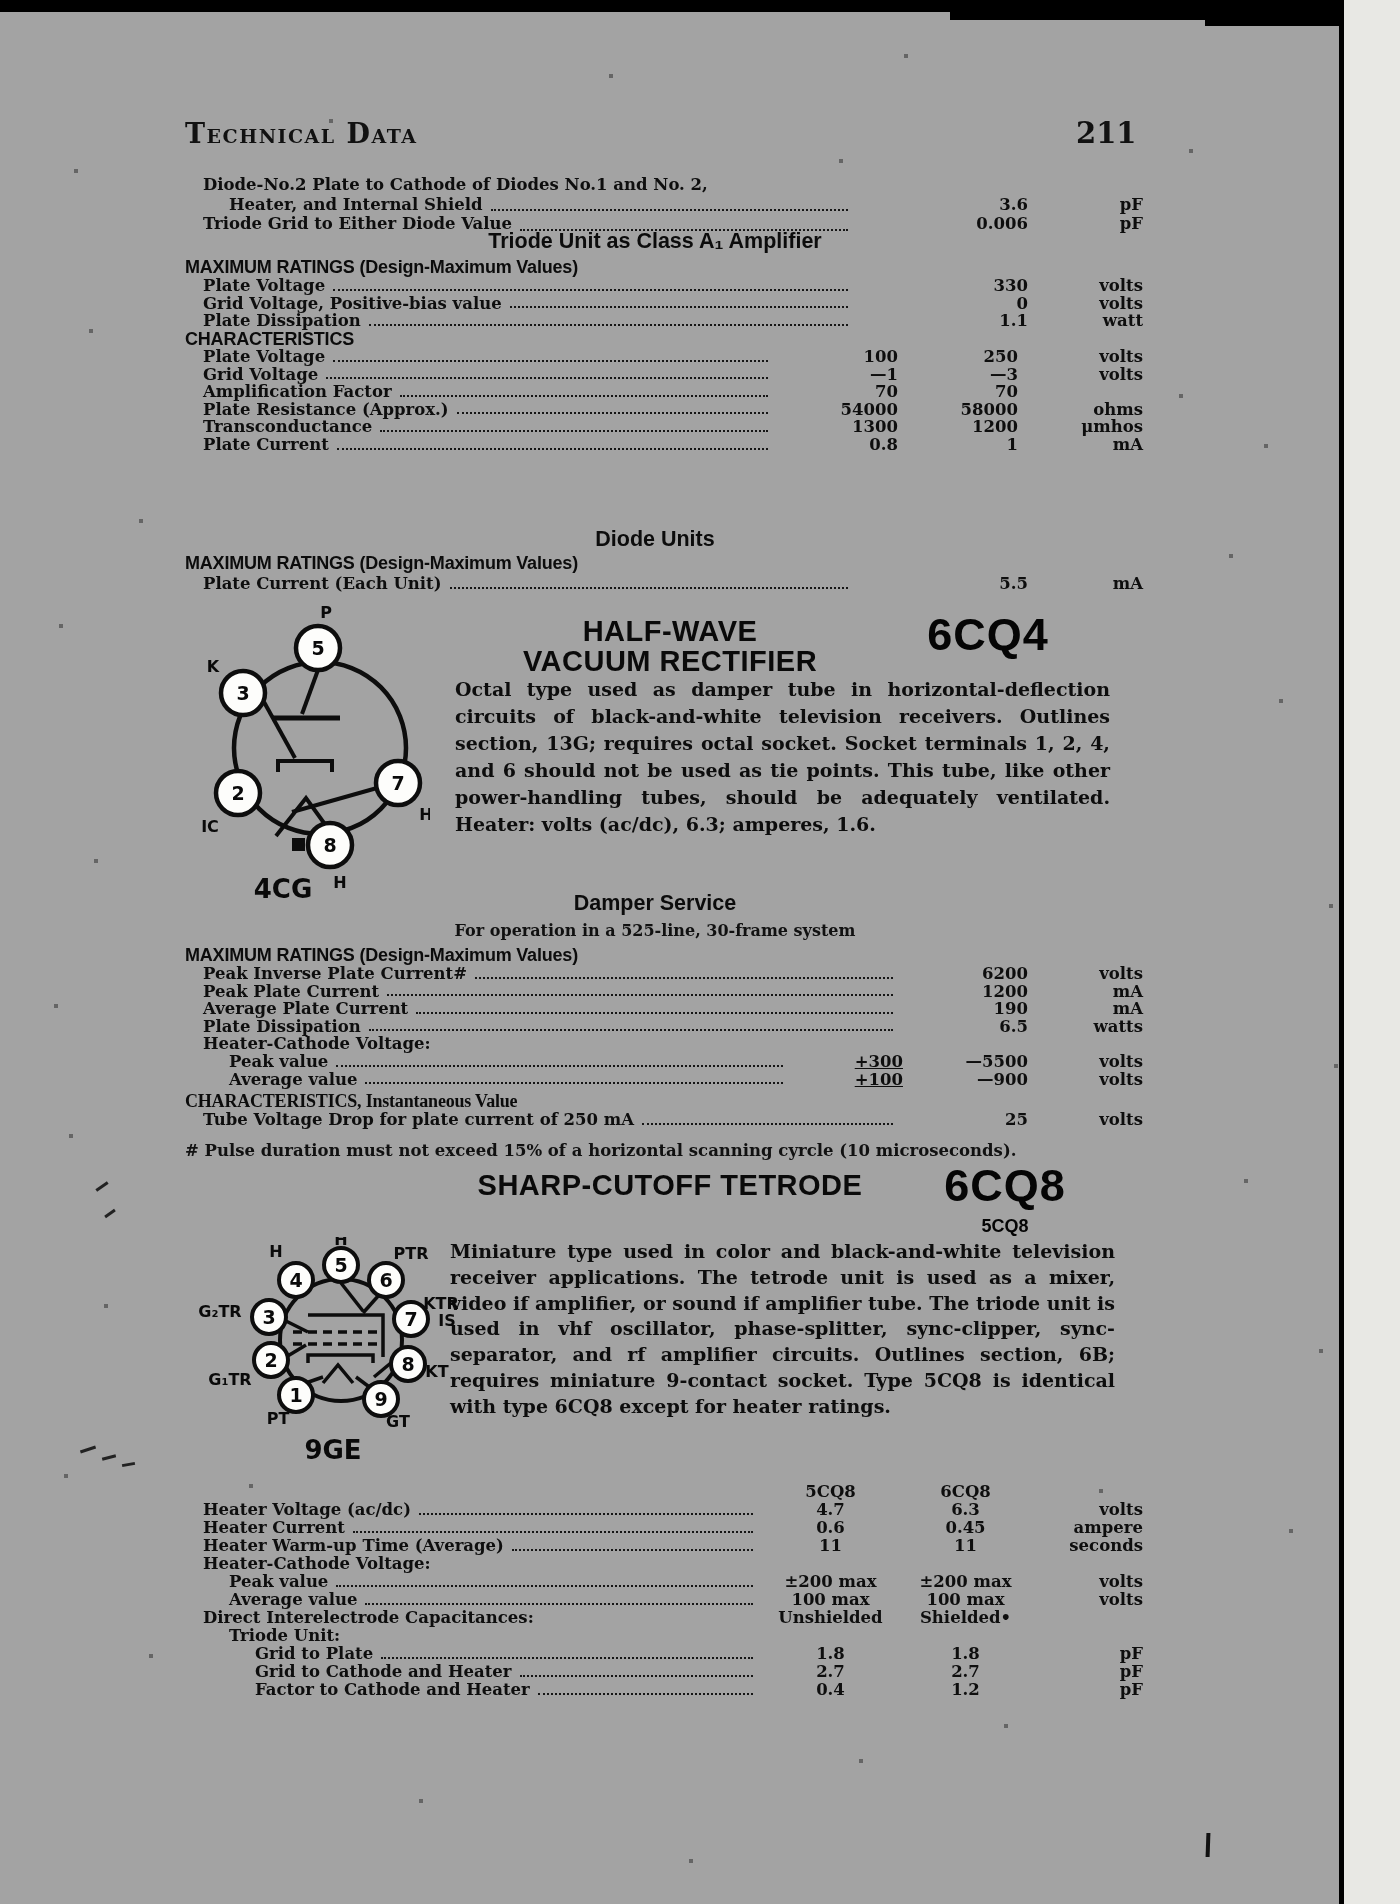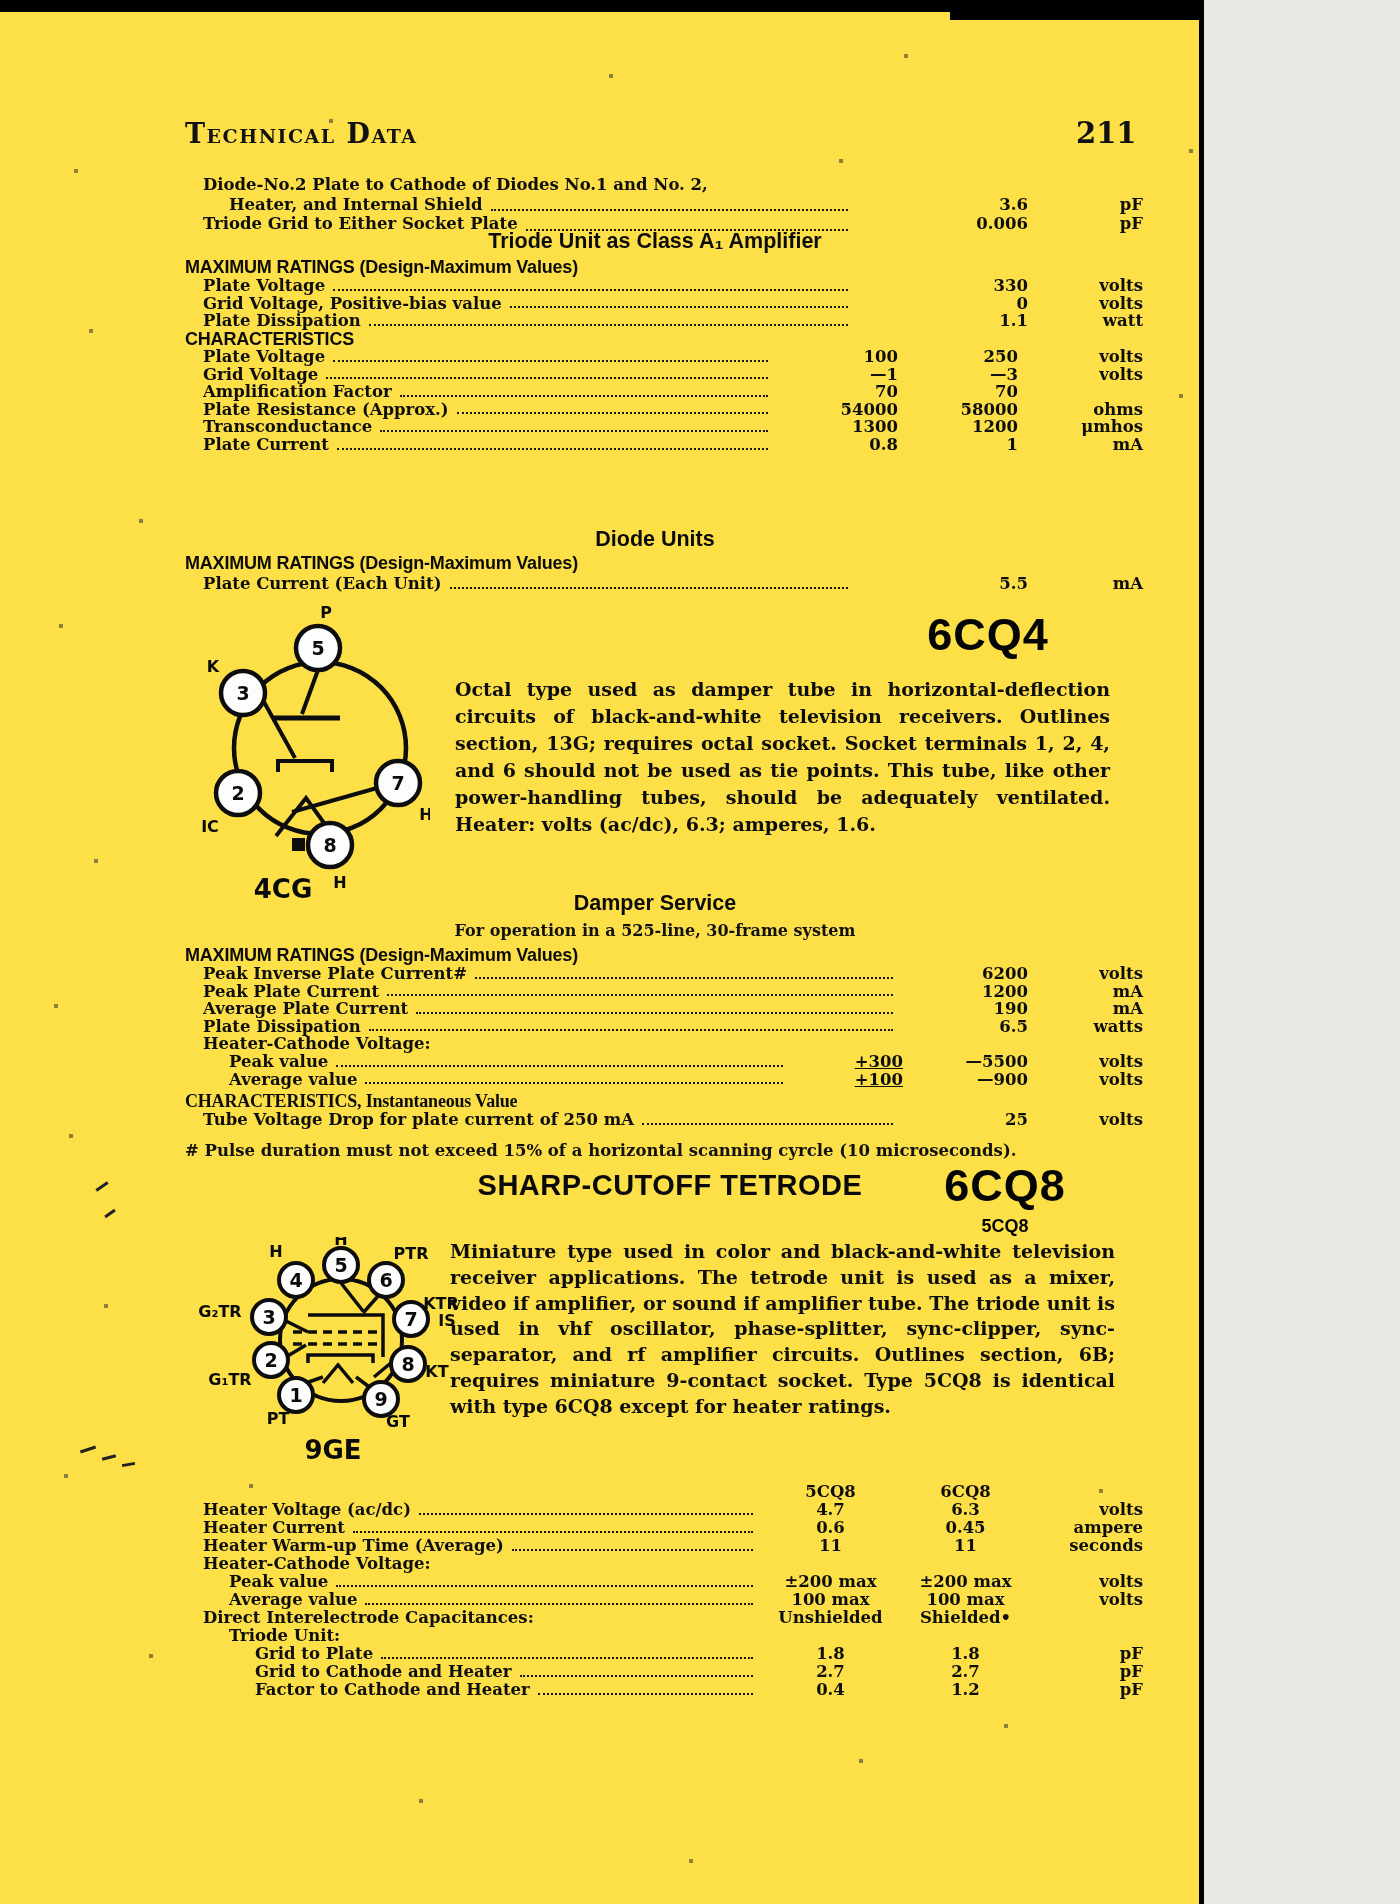--- a/index.html
+++ b/index.html
@@ -1,16 +1,16 @@
 <!DOCTYPE html>
 <html><head>
 <meta charset="utf-8">
 <style>
   html,body{margin:0;padding:0;background:#e8e8e4;}
-  .page{position:relative;width:1204px;height:1904px;background:#fde047;overflow:hidden;
+  .page{position:relative;width:1344px;height:1904px;background:#a3a3a3;overflow:hidden;
         font-family:"DejaVu Serif",serif;color:#111;}
   
   .top-bar{position:absolute;left:0;top:0;width:1400px;height:12px;background:#000;}
   .top-bar2{position:absolute;left:950px;top:12px;width:450px;height:8px;background:#000;}
   .top-bar3{position:absolute;left:1205px;top:20px;width:195px;height:6px;background:#000;}
   .right-edge{position:absolute;right:0;top:0;width:5px;height:1904px;background:#000;}
   .bottom-tick{position:absolute;left:1206px;top:1833px;width:4px;height:24px;background:#111;transform:rotate(2deg);}
   .noise{position:absolute;left:0;top:0;width:2px;height:2px;background:transparent;opacity:.55;
     box-shadow:75px 170px 0 1px #333,840px 160px 0 1px #333,1190px 150px 0 1px #333,330px 120px 0 1px #333,
     610px 75px 0 1px #333,905px 55px 0 1px #333,1265px 445px 0 1px #333,90px 330px 0 1px #333,
@@ -94,21 +94,21 @@
         <span class="c2"></span>
         <span class="unit"></span>
       </div>
       <div class="spec-row" style="padding-left: 26px;">
         <span class="lab">Heater, and Internal Shield</span>
         <span class="leader"></span>
         <span class="c2">3.6</span>
         <span class="unit">pF</span>
       </div>
       <div class="spec-row">
-        <span class="lab">Triode Grid to Either Socket Plate</span>
+        <span class="lab">Triode Grid to Either Diode Value</span>
         <span class="leader"></span>
         <span class="c2">0.006</span>
         <span class="unit">pF</span>
       </div>
     </div>
 
   <div class="sec-title" style="top:229px;">Triode Unit as Class A₁ Amplifier</div>
   <div class="tbl-head" style="top:257px;">
     <span>MAXIMUM RATINGS</span>
     <span>(Design-Maximum Values)</span>
@@ -189,20 +189,24 @@
   </div>
   <div class="tbl tbl-max" style="top:575px;">
       <div class="spec-row">
         <span class="lab">Plate Current (Each Unit)</span>
         <span class="leader"></span>
         <span class="c2">5.5</span>
         <span class="unit">mA</span>
       </div>
     </div>
 
+  <div class="big-heading" style="left:430px;top:616px;width:480px;">
+    <div>HALF-WAVE</div>
+    <div>VACUUM RECTIFIER</div>
+  </div>
   <div class="type-number" style="left:908px;top:612px;">6CQ4</div>
   <div class="para" style="left:455px;top:676px;width:655px;">Octal type used as damper tube in horizontal-deflection circuits of black-and-white television receivers. Outlines section, 13G; requires octal socket. Socket terminals 1, 2, 4, and 6 should not be used as tie points. This tube, like other power-handling tubes, should be adequately ventilated. Heater: volts (ac/dc), 6.3; amperes, 1.6.</div>
 
   <svg style="position:absolute;left:180px;top:598px;" width="250" height="305" viewBox="0 0 250 305">
     <circle cx="140" cy="150" r="86" fill="none" stroke="#0d0d0d" stroke-width="4.5"></circle>
 
     <line x1="138" y1="72" x2="122" y2="116" stroke="#0d0d0d" stroke-width="4"></line>
     <line x1="92" y1="120" x2="160" y2="120" stroke="#0d0d0d" stroke-width="5"></line>
     <path d="M 98 174 L 98 163 L 152 163 L 152 174" fill="none" stroke="#0d0d0d" stroke-width="4"></path>
     <line x1="84" y1="104" x2="115" y2="160" stroke="#0d0d0d" stroke-width="4"></line>

